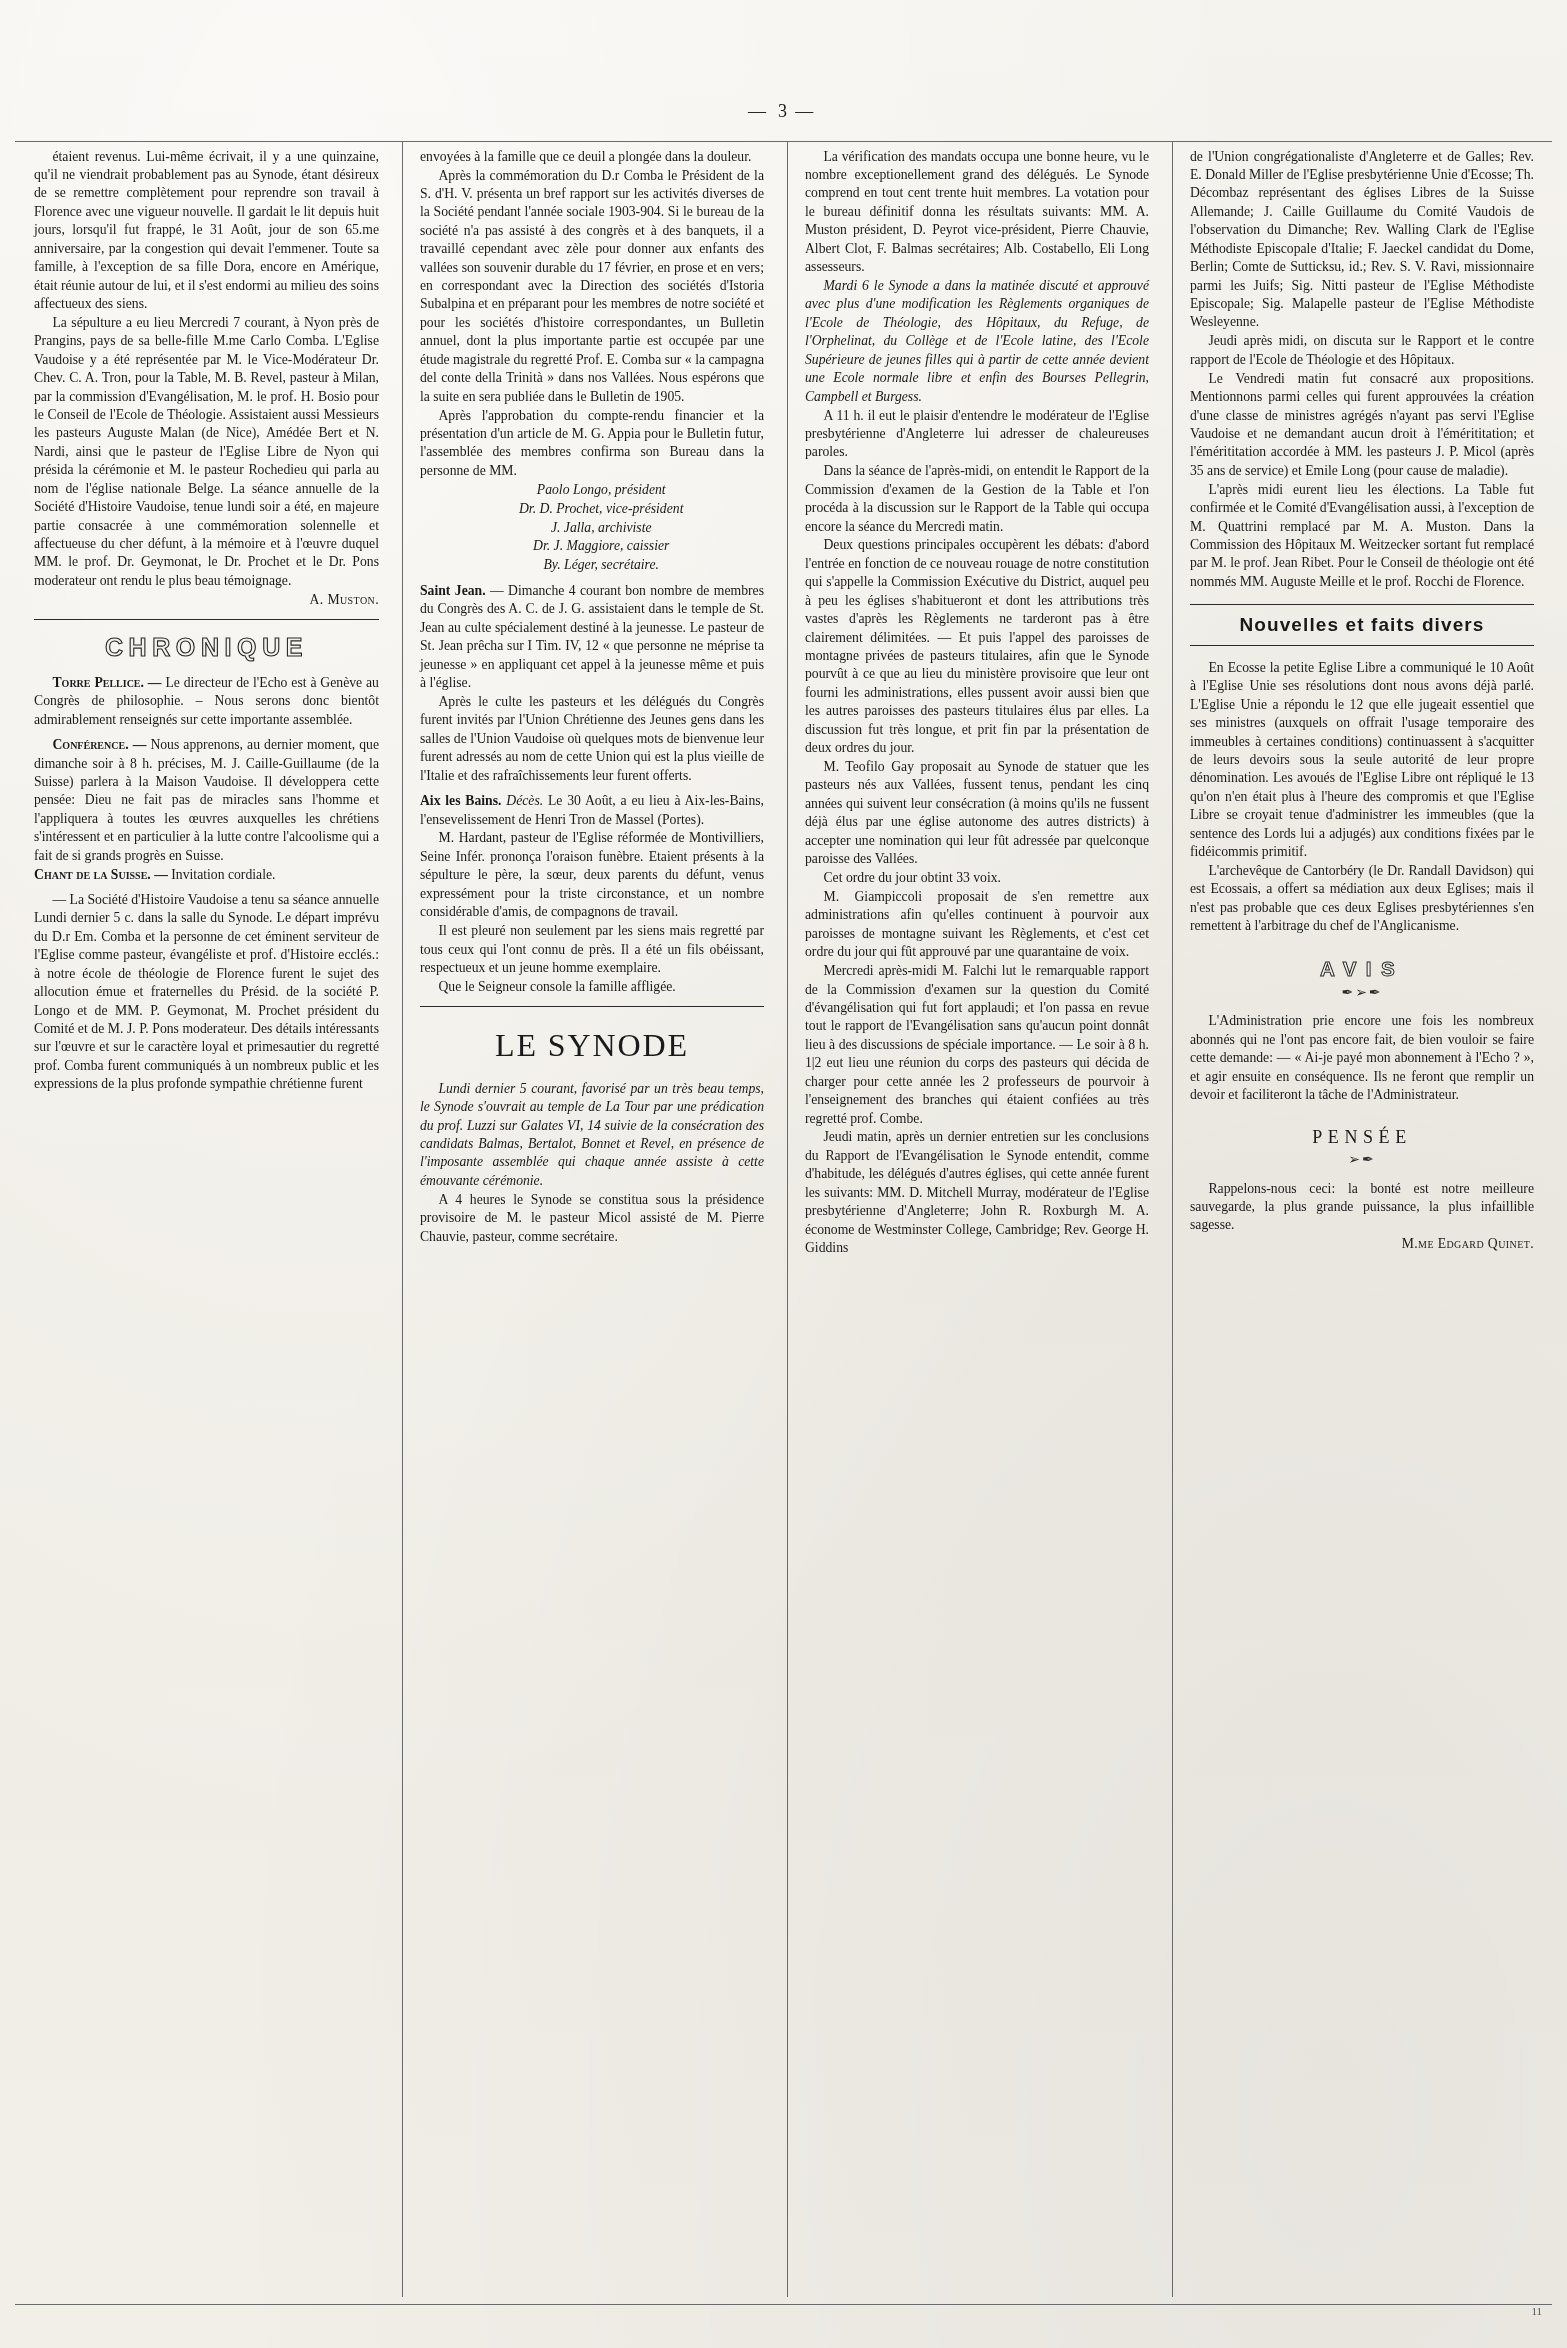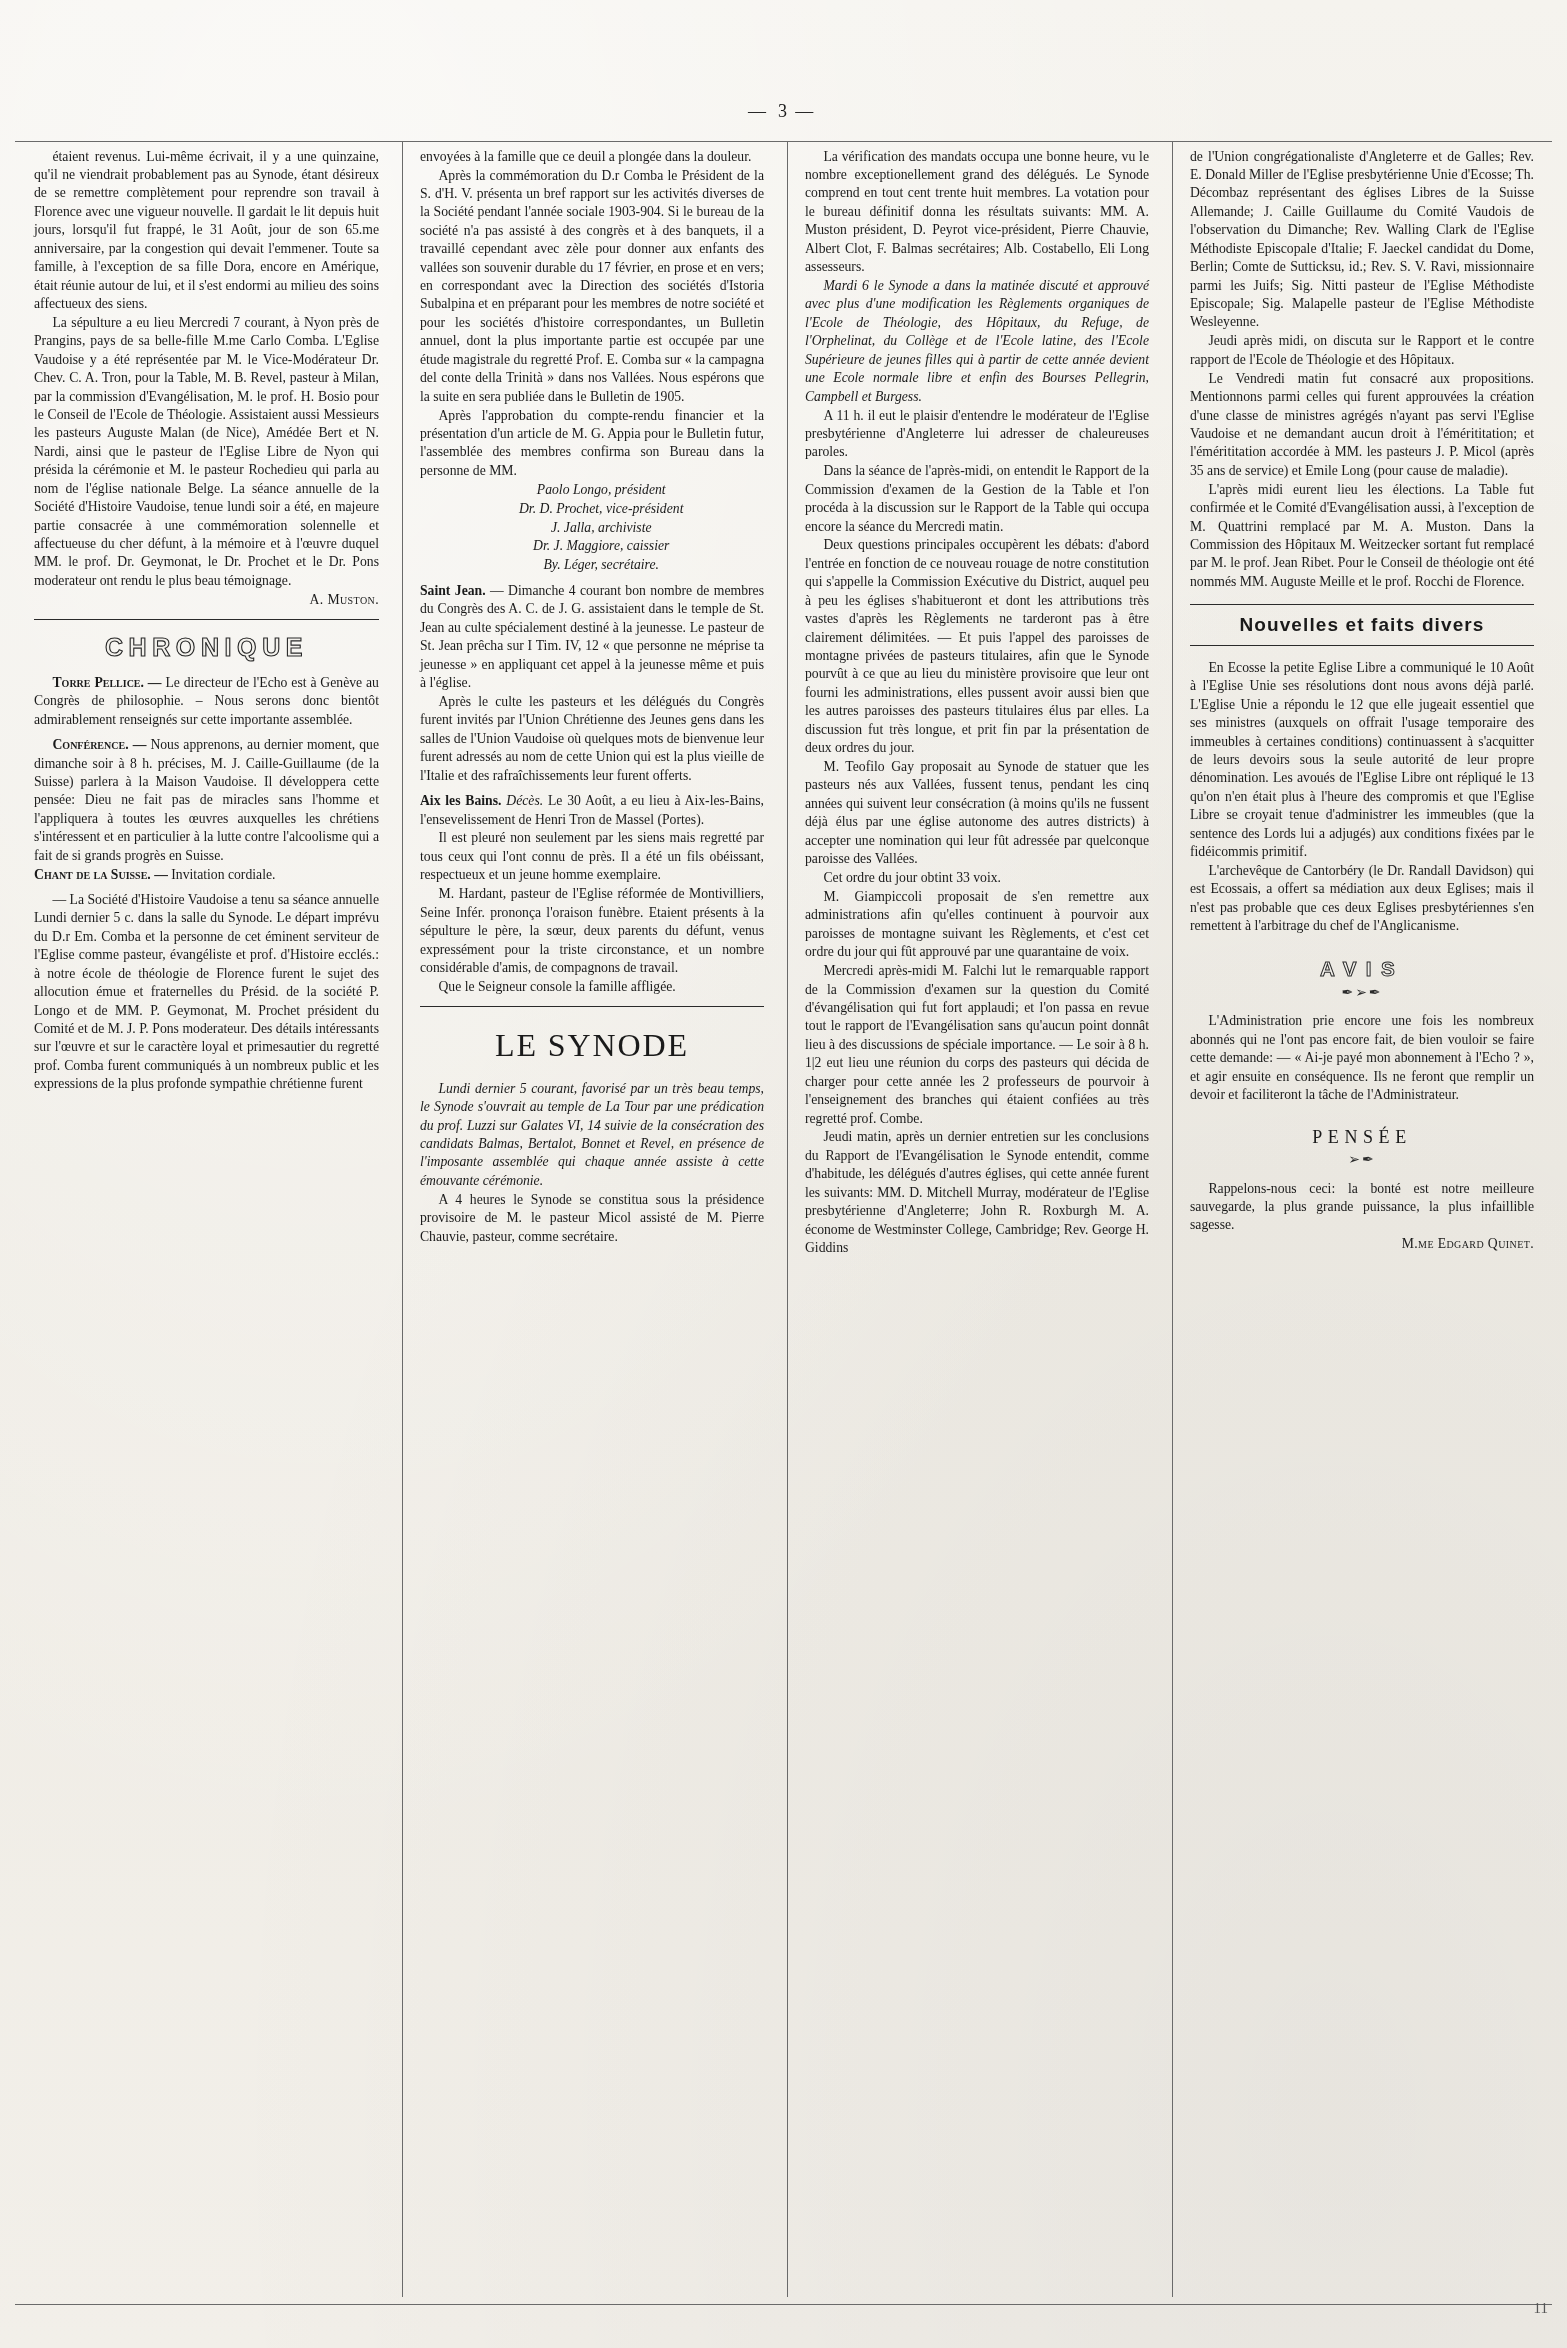--- a/index.html
+++ b/index.html
@@ -159,23 +159,23 @@
   .sc { font-variant: small-caps; }
   .b { font-weight: 700; }
 
   .center { text-align: center; text-indent: 0; }
   .dash-lead { text-indent: 0; }
 
   .spacer-sm { height: 6.6px; }
 
   .corner-mark {
     position: absolute;
-    right: 19px;
+    right: 25px;
     bottom: 32px;
-    font-size: 15px;
+    font-size: 11px;
     color: #555;
   }
 </style>
 </head>
 <body>
 
 <div class="page">
   <div class="paper-texture"></div>
 
   <div class="page-number">
@@ -225,22 +225,22 @@
       <div class="spacer-sm"></div>
       <p class="noindent">
         <span class="b">Saint Jean.</span><span> — Dimanche 4 courant bon nombre de membres du Congrès des A. C. de J. G. assistaient dans le temple de St. Jean au culte spécialement destiné à la jeunesse. Le pasteur de St. Jean prêcha sur I Tim. IV, 12 « que personne ne méprise ta jeunesse » en appliquant cet appel à la jeunesse même et puis à l'église.</span>
       </p>
       <p>Après le culte les pasteurs et les délégués du Congrès furent invités par l'Union Chrétienne des Jeunes gens dans les salles de l'Union Vaudoise où quelques mots de bienvenue leur furent adressés au nom de cette Union qui est la plus vieille de l'Italie et des rafraîchissements leur furent offerts.</p>
 
       <div class="spacer-sm"></div>
       <p class="noindent">
         <span class="b">Aix les Bains.</span><span class="it"> Décès.</span><span> Le 30 Août, a eu lieu à Aix-les-Bains, l'ensevelissement de Henri Tron de Massel (Portes).</span>
       </p>
+      <p>M. Hardant, pasteur de l'Eglise réformée de Montivilliers, Seine Infér. prononça l'oraison funèbre. Etaient présents à la sépulture le père, la sœur, deux parents du défunt, venus expressément pour la triste circonstance, et un nombre considérable d'amis, de compagnons de travail.</p>
       <p>Il est pleuré non seulement par les siens mais regretté par tous ceux qui l'ont connu de près. Il a été un fils obéissant, respectueux et un jeune homme exemplaire.</p>
-      <p>M. Hardant, pasteur de l'Eglise réformée de Montivilliers, Seine Infér. prononça l'oraison funèbre. Etaient présents à la sépulture le père, la sœur, deux parents du défunt, venus expressément pour la triste circonstance, et un nombre considérable d'amis, de compagnons de travail.</p>
       <p>Que le Seigneur console la famille affligée.</p>
 
       <hr class="rule-short">
 
       <div class="head-plain">LE SYNODE</div>
 
       <p class="it">Lundi dernier 5 courant, favorisé par un très beau temps, le Synode s'ouvrait au temple de La Tour par une prédication du prof. Luzzi sur Galates VI, 14 suivie de la consécration des candidats Balmas, Bertalot, Bonnet et Revel, en présence de l'imposante assemblée qui chaque année assiste à cette émouvante cérémonie.</p>
       <p>A 4 heures le Synode se constitua sous la présidence provisoire de M. le pasteur Micol assisté de M. Pierre Chauvie, pasteur, comme secrétaire.</p>
     </div>
 

